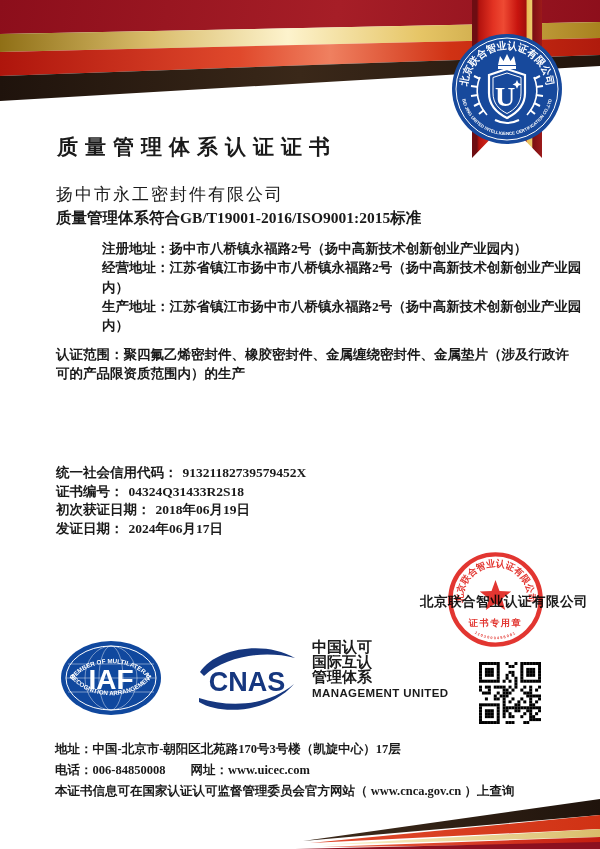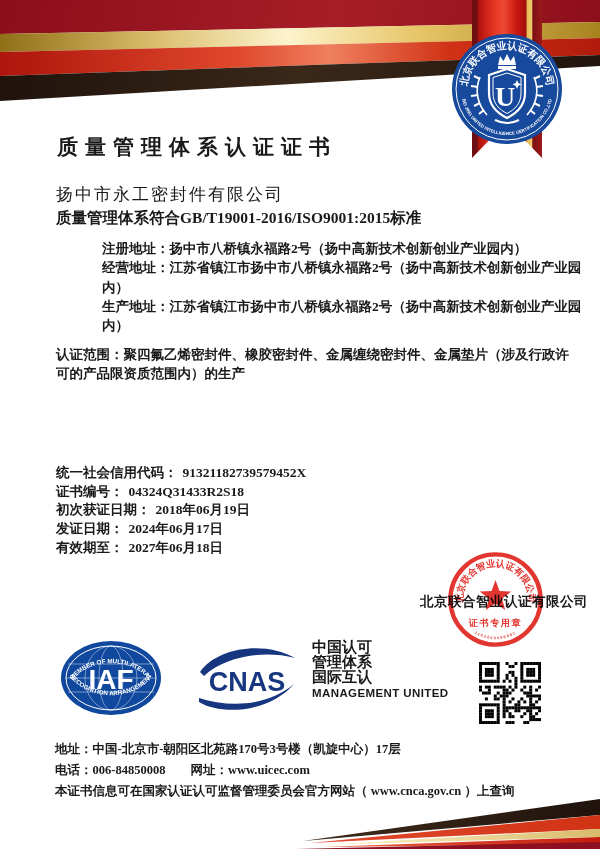--- a/index.html
+++ b/index.html
@@ -127,23 +127,20 @@
     <span>统一社会信用代码：</span><span class="fieldval">91321182739579452X</span>
   </div>
   <div>
     <span>证书编号：</span><span class="fieldval">04324Q31433R2S18</span>
   </div>
   <div>
     <span>初次获证日期：</span><span class="fieldval">2018年06月19日</span>
   </div>
   <div>
     <span>发证日期：</span><span class="fieldval">2024年06月17日</span>
-  </div>
-  <div>
-    <span>有效期至：</span><span class="fieldval">2027年06月18日</span>
   </div>
 </div>
 
 <div id="issuer-name" class="abs">北京联合智业认证有限公司</div>
 <svg id="stamp" class="abs" viewBox="0 0 100 100">
   <circle cx="50" cy="50" r="46.5" fill="none" stroke="#e0251f" stroke-width="4.5"></circle>
   <defs>
     <path id="stTop" d="M 16,50 A 34,34 0 0 1 84,50"></path>
     <path id="stBot" d="M 9,50 A 41,41 0 0 0 91,50"></path>
   </defs>
@@ -181,22 +178,22 @@
 </svg>
 
 <svg id="cnas-logo" class="abs" viewBox="0 0 98 68">
   <path d="M2,28 C18,4 66,-4 97,14 C66,6 28,12 6,32 Z" fill="#16377f"></path>
   <text x="49" y="47" font-size="27" font-weight="bold" fill="#16377f" text-anchor="middle" font-family="Liberation Sans,sans-serif">CNAS</text>
   <path d="M1,54 C32,64 70,62 96,40 C72,68 24,72 1,58 Z" fill="#16377f"></path>
 </svg>
 
 <div id="accreditation" class="abs">
   <div class="acc-cn">中国认可</div>
+  <div class="acc-cn">国际互认</div>
   <div class="acc-cn">管理体系</div>
-  <div class="acc-cn">国际互认</div>
   <div class="acc-en">MANAGEMENT UNITED</div>
 </div>
 
 <svg id="qr" class="abs" viewBox="0 0 21 21">
     <rect x="0" y="0" width="1.02" height="1.02" fill="#000"></rect>
     <rect x="0" y="1" width="1.02" height="1.02" fill="#000"></rect>
     <rect x="0" y="2" width="1.02" height="1.02" fill="#000"></rect>
     <rect x="0" y="3" width="1.02" height="1.02" fill="#000"></rect>
     <rect x="0" y="4" width="1.02" height="1.02" fill="#000"></rect>
     <rect x="0" y="5" width="1.02" height="1.02" fill="#000"></rect>

